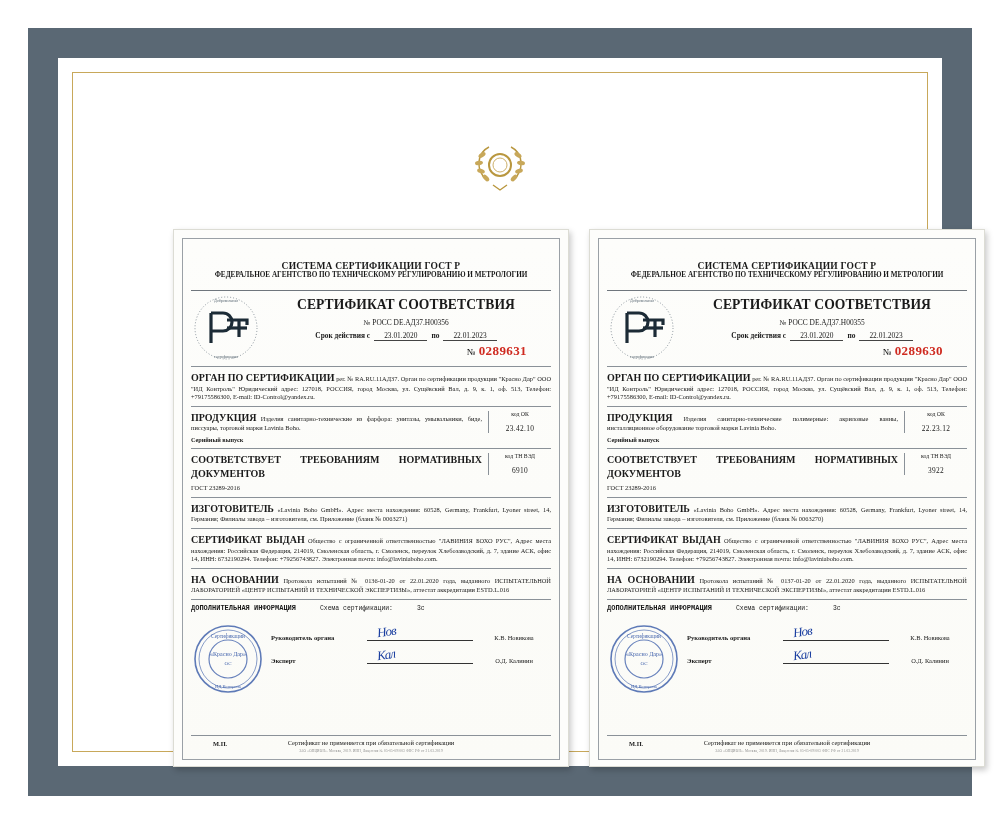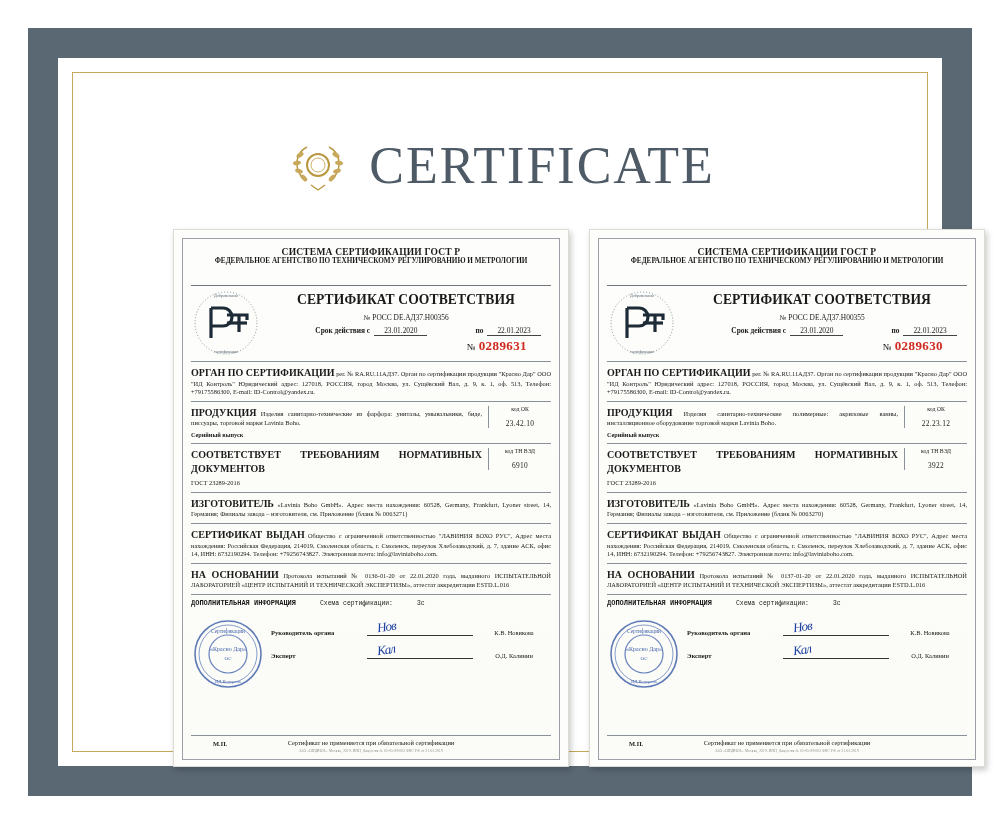--- a/index.html
+++ b/index.html
@@ -110,28 +110,28 @@
     box-sizing: border-box;
     padding: 6px 8px;
     position: relative;
     background: linear-gradient(180deg,#fdfdfb 0%, #fbfbf7 100%);
   }
   .sys-title {
     text-align: center;
     font-size: 9.5px;
     font-weight: bold;
     letter-spacing: .2px;
-    margin-top: 2px;
+    margin-top: 16px;
   }
   .agency {
     text-align: center;
     font-size: 7.2px;
     font-weight: bold;
     border-bottom: 1px solid #6f767d;
-    padding-bottom: 20px;
+    padding-bottom: 11px;
     margin-bottom: 4px;
   }
   .head-row {
     display: flex;
     align-items: flex-start;
     margin-top: 2px;
   }
   .gost-logo {
     width: 70px;
     height: 66px;
@@ -169,21 +169,21 @@
     letter-spacing: .4px;
   }
   .date-row {
     display: flex;
     font-size: 7.4px;
     margin-top: 4px;
     align-items: baseline;
     gap: 4px;
     justify-content: center;
   }
-  .date-row .lbl { font-weight: bold; margin-left: 44px; }
+  .date-row .lbl { font-weight: bold; }
   .date-row .val { border-bottom: 1px solid #444; padding: 0 10px; }
   .hr { border-top: 1px solid #8a9198; margin: 5px 0 4px 0; }
   .sec {
     font-size: 6.4px;
     line-height: 1.35;
     text-align: justify;
   }
   .sec b { font-size: 10px; }
   .block {
     border-bottom: 1px solid #8a9198;
@@ -298,21 +298,20 @@
                   <ellipse cx="14" cy="36" rx="4" ry="2.2" transform="rotate(20 14 36)"></ellipse>
                   <ellipse cx="19" cy="43" rx="4" ry="2.2" transform="rotate(45 19 43)"></ellipse>
                   <ellipse cx="51" cy="20" rx="4" ry="2.2" transform="rotate(35 51 20)"></ellipse>
                   <ellipse cx="54" cy="28" rx="4" ry="2.2" transform="rotate(10 54 28)"></ellipse>
                   <ellipse cx="52" cy="36" rx="4" ry="2.2" transform="rotate(-20 52 36)"></ellipse>
                   <ellipse cx="47" cy="43" rx="4" ry="2.2" transform="rotate(-45 47 43)"></ellipse>
                 </g>
                 <path d="M26 50 L33 55 L40 50" fill="none" stroke="#b9973f" stroke-width="1.4"></path>
               </svg>
             </span>
-            <span class="title-text">CERTIFICATE</span>
           </div>
 
           <div class="certs">
 
             <div class="cert">
               <div class="cert-inner">
                 <div class="sys-title">СИСТЕМА СЕРТИФИКАЦИИ ГОСТ Р</div>
                 <div class="agency">ФЕДЕРАЛЬНОЕ АГЕНТСТВО ПО ТЕХНИЧЕСКОМУ РЕГУЛИРОВАНИЮ И МЕТРОЛОГИИ</div>
 
                 <div class="head-row">

